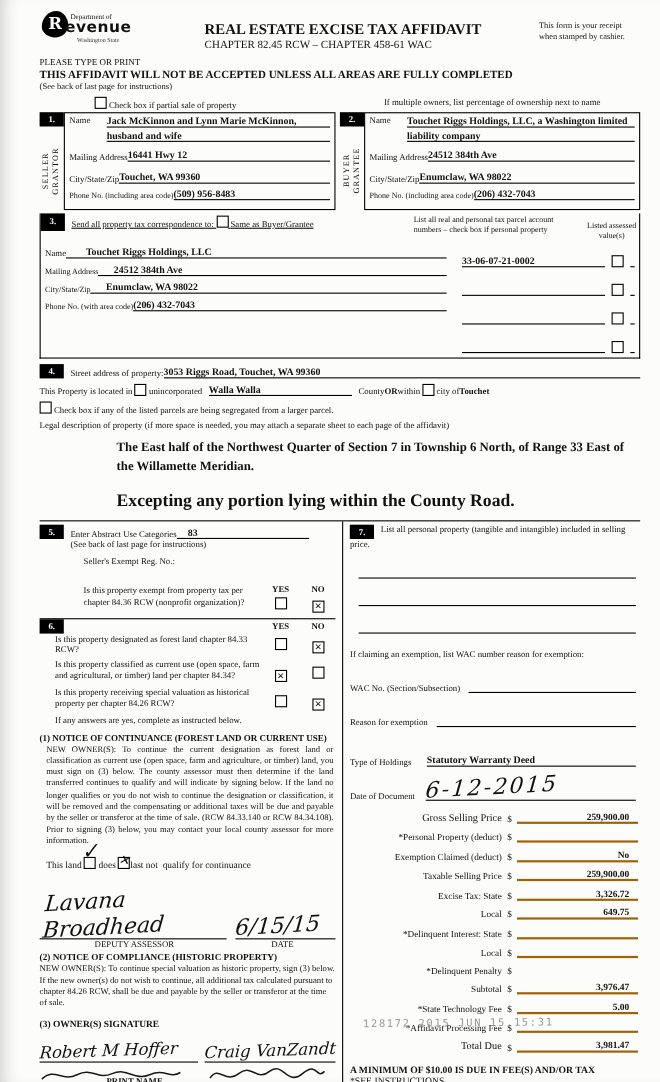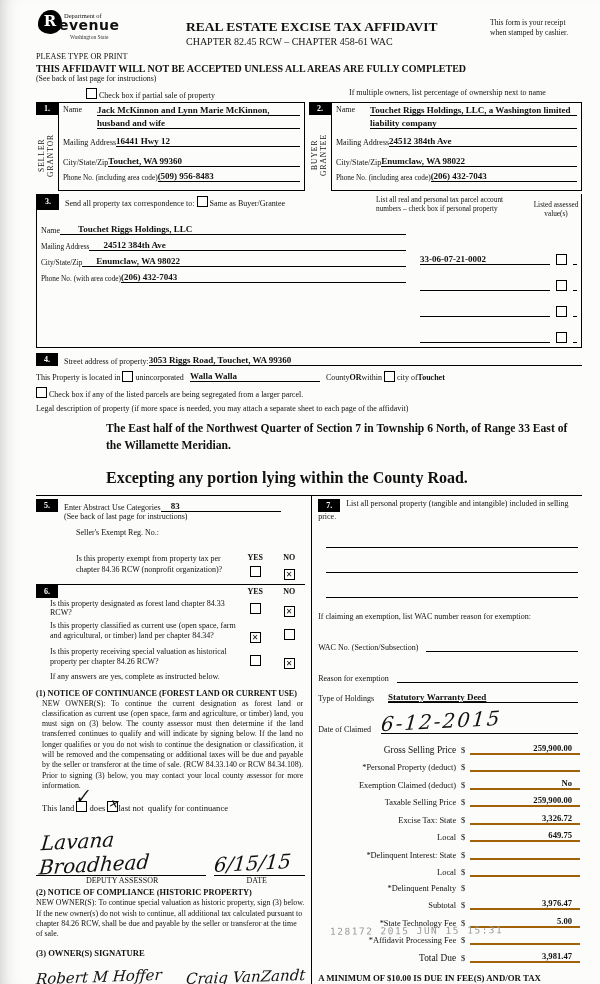--- a/index.html
+++ b/index.html
@@ -137,21 +137,21 @@
           <span class="sm">Phone No. (including area code)</span>
           <span class="ul val flex1 ctr">(206) 432-7043</span>
         </div>
       </div>
     </div>
   </div>
 
   <div style="border:1px solid #000;border-top:none;margin-top:3px;padding-bottom:4px;">
     <div class="row" style="margin-top:0;">
       <div class="numbox" style="height:16px;line-height:16px;">3.</div>
-      <div class="lbl" style="flex:1 1 48%;padding:2px 0 0 6px;">
+      <div class="lbl" style="flex:1 1 48%;padding:2px 0 0 6px;text-decoration:underline;">
         <span>Send all property tax correspondence to:</span>
         <span class="cb"><span></span></span>
         <span>Same as Buyer/Grantee</span>
       </div>
       <div class="sm" style="flex:0 0 155px;line-height:1.3;padding-top:1px;">
         <div>List all real and personal tax parcel account</div>
         <div>numbers – check box if personal property</div>
       </div>
       <div class="sm" style="flex:1;text-align:center;padding-top:6px;">Listed assessed value(s)</div>
     </div>
@@ -170,21 +170,21 @@
         <div class="fieldrow" style="margin-top:5px;">
           <span class="sm">City/State/Zip</span>
           <span class="ul val flex1" style="padding-left:14px;">Enumclaw, WA 98022</span>
         </div>
         <div class="fieldrow" style="margin-top:5px;">
           <span class="sm">Phone No. (with area code)</span>
           <span class="ul val flex1 ctr">(206) 432-7043</span>
         </div>
       </div>
 
-      <div style="flex:1;padding:0 4px 0 14px;margin-top:22px;">
+      <div style="flex:1;padding:0 4px 0 14px;">
         <div class="row" style="align-items:flex-end;margin-bottom:7px;">
           <span class="ul val" style="flex:0 0 130px;">33-06-07-21-0002</span>
           <span class="cb" style="margin:0 6px;"><span></span></span>
           <span class="ul flex1">&nbsp;</span>
         </div>
         <div class="row" style="align-items:flex-end;margin-bottom:7px;">
           <span class="ul" style="flex:0 0 130px;">&nbsp;</span>
           <span class="cb" style="margin:0 6px;"><span></span></span>
           <span class="ul flex1">&nbsp;</span>
         </div>
@@ -341,24 +341,24 @@
       <div class="fieldrow" style="margin-top:12px;">
         <span class="lbl">WAC No. (Section/Subsection)</span>
         <span class="ul flex1" style="margin:0 4px 0 8px;">&nbsp;</span>
       </div>
       <div class="fieldrow" style="margin-top:12px;">
         <span class="lbl">Reason for exemption</span>
         <span class="ul flex1" style="margin:0 4px 0 8px;">&nbsp;</span>
       </div>
       <div class="fieldrow" style="margin-top:9px;">
         <span class="lbl">Type of Holdings</span>
-        <span class="ul val flex1" style="margin:0 4px 0 14px;text-decoration:underline;">Statutory Warranty Deed</span>
+        <span class="ul val flex1" style="margin:16px 4px 0 14px;">Statutory Warranty Deed</span>
       </div>
       <div class="fieldrow" style="margin-top:6px;">
-        <span class="lbl">Date of Claimed</span>
+        <span class="lbl">Date of Document</span>
         <span class="ul flex1 ctr" style="margin:0 4px 0 10px;"><span class="hw hw-lg" style="letter-spacing:2px;">6-12-2015</span></span>
       </div>
 
       <div style="margin-top:9px;padding-right:2px;">
         <div class="fee-row">
               <span class="fee-label" style="font-size:9.4px;">Gross Selling Price</span>
               <span class="fee-d">$</span>
               <span class="fee-val">259,900.00</span>
             </div>
         <div class="fee-row">

